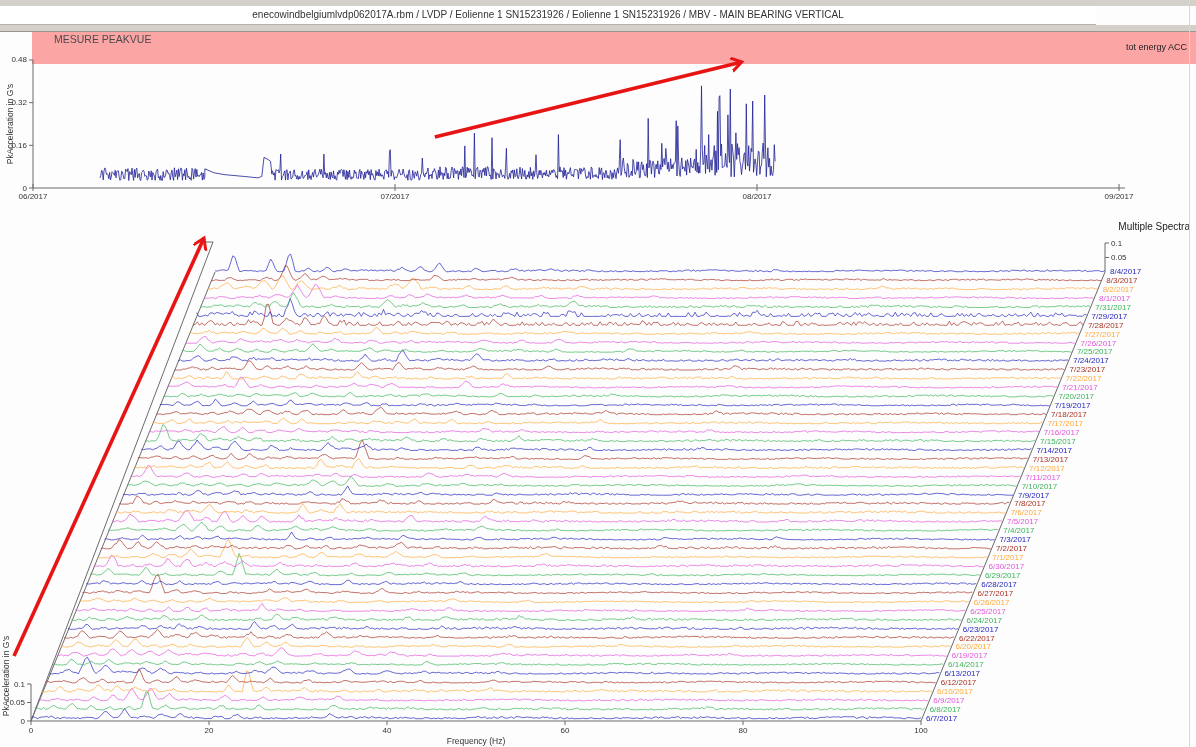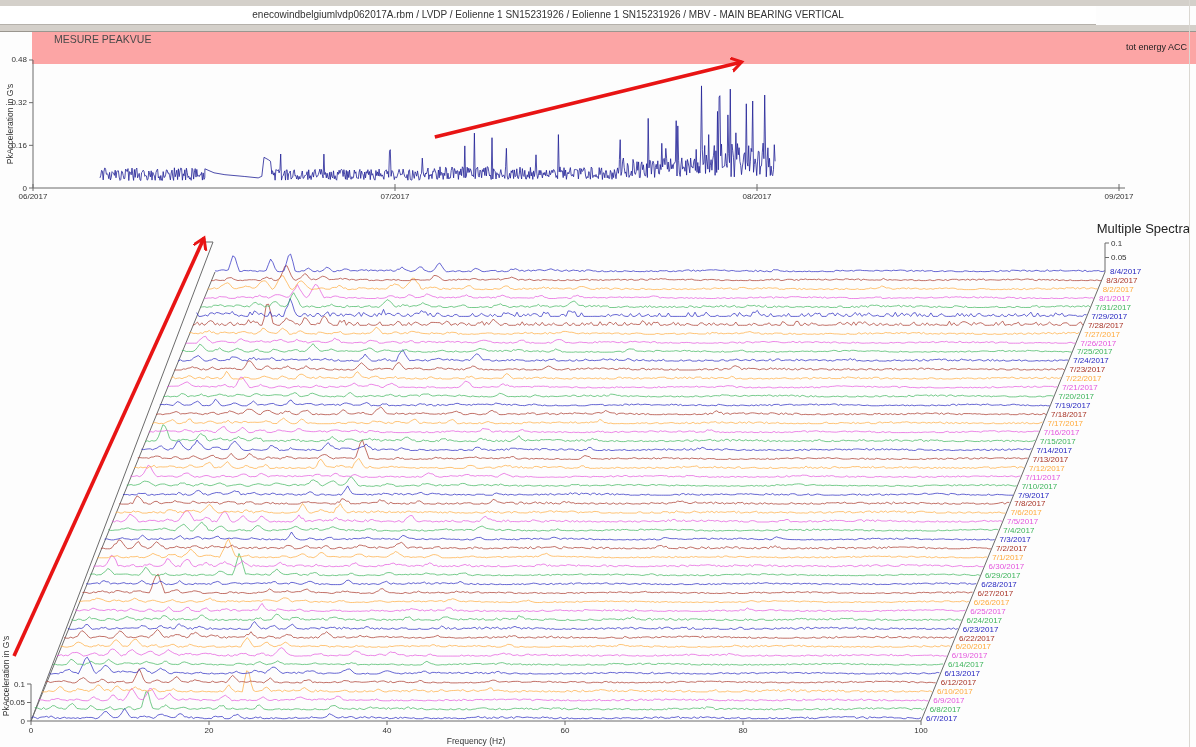--- a/index.html
+++ b/index.html
@@ -14,21 +14,21 @@
     border-bottom:1px solid #b5b1ab;text-align:center;line-height:18px;
     font-size:10px;color:#333;
   }
   .sub-strip{top:25px;left:0;width:1196px;height:6px;background:#d4d0ca;border-bottom:1px solid #9a968f;}
   .section-bar{
     top:32px;left:0;width:1196px;height:32px;background:#fca5a5;
     font-size:10.5px;color:#4a4a4a;line-height:14px;margin-left:32px;
   }
   .section-bar span{margin-left:22px;}
   .legend-label{top:42px;right:9px;font-size:9px;color:#222;}
-  .spectra-title{top:221px;right:6px;font-size:13px;color:#222;}
+  .spectra-title{top:221px;right:6px;font-size:10px;color:#222;}
   .right-border{top:0;left:1189px;width:1px;height:747px;background:#dbd8d2;}
   #trend-svg{position:absolute;top:52px;left:0;width:1196px;height:160px;}
   #wf-svg{position:absolute;top:212px;left:0;width:1196px;height:535px;}
   svg text{font-family:"Liberation Sans","DejaVu Sans",sans-serif;}
 </style>
 </head>
 <body>
 
 <div class="page">
   <div class="abs chrome-strip"></div>

